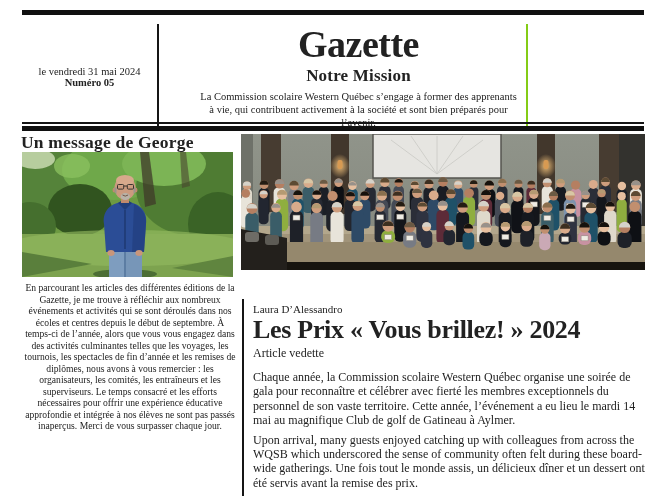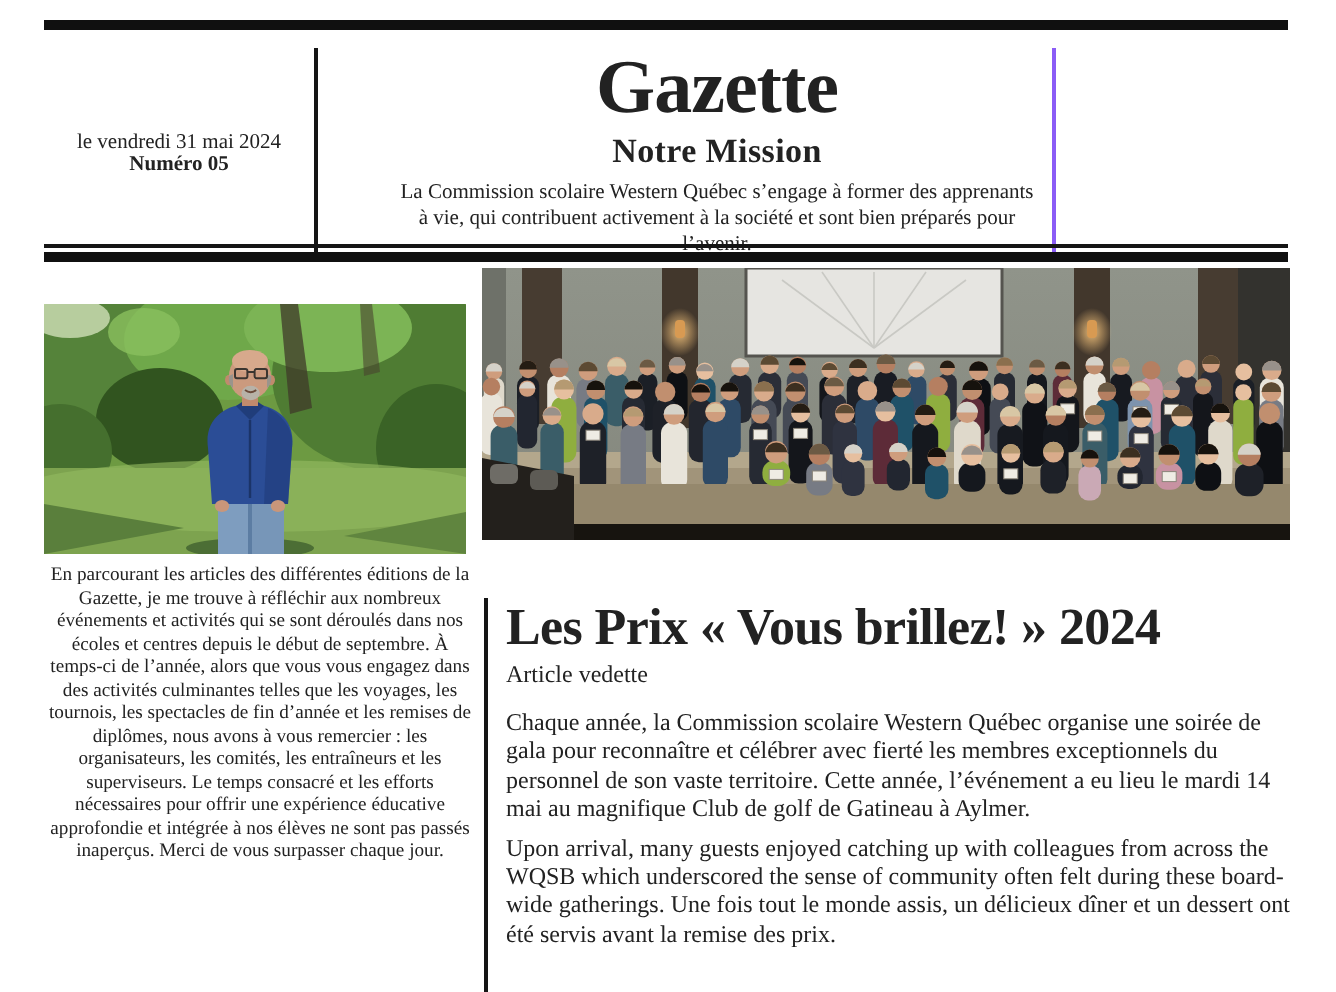--- a/index.html
+++ b/index.html
@@ -6,21 +6,21 @@
   .page{position:relative;width:668px;height:496px;background:#ffffff;overflow:hidden;
         font-family:"Liberation Serif", serif;color:#222;}
   .abs{position:absolute;}
 
   
   .top-bar{left:22px;top:10px;width:622px;height:5px;background:#101010;}
   .masthead{left:22px;top:24px;width:622px;height:97px;display:grid;grid-template-columns:135px 371px 116px;}
   .mh-left{display:flex;flex-direction:column;align-items:center;justify-content:center;}
   .mh-date{font-size:10.5px;}
   .mh-issue{font-size:10.5px;font-weight:bold;}
-  .mh-center{border-left:2px solid #151515;border-right:2px solid #8b5cf6;text-align:center;padding-top:1px;padding-left:32px;}
+  .mh-center{border-left:2px solid #151515;border-right:2px solid #84cc16;text-align:center;padding-top:1px;padding-left:32px;}
   .gz-title{font-size:38px;font-weight:bold;line-height:38px;letter-spacing:-0.5px;}
   .mission-h{font-size:17px;font-weight:bold;margin-top:3px;letter-spacing:0.2px;}
   .mission-t{font-size:10.5px;line-height:13px;margin-top:4px;padding:0 8px;}
   .mh-right{display:flex;align-items:center;justify-content:center;}
   .rule-a{left:22px;top:122px;width:622px;height:2px;background:#151515;}
   .rule-b{left:22px;top:126px;width:622px;height:5px;background:#101010;}
 
   
   .col-heading{left:21px;top:132px;width:215px;font-size:17.5px;font-weight:bold;letter-spacing:0.2px;}
   .george-photo{left:22px;top:152px;width:211px;height:125px;display:block;}
@@ -52,20 +52,21 @@
     <div class="mh-center">
       <div class="gz-title">Gazette</div>
       <div class="mission-h">Notre Mission</div>
       <div class="mission-t">La Commission scolaire Western Québec s’engage à former des apprenants à vie, qui contribuent activement à la société et sont bien préparés pour l’avenir.</div>
     </div>
   </div>
 
   <div class="abs rule-a"></div>
   <div class="abs rule-b"></div>
 
+  <div class="abs col-heading">Un message de George</div>
 
   <svg class="abs george-photo" viewBox="0 0 211 125" preserveAspectRatio="none" aria-hidden="true">
     <rect width="211" height="125" fill="#6d9a42"></rect>
     <ellipse cx="30" cy="32" rx="48" ry="40" fill="#55833a"></ellipse>
     <ellipse cx="92" cy="18" rx="52" ry="30" fill="#6fa84a"></ellipse>
     <ellipse cx="172" cy="36" rx="58" ry="48" fill="#4f7c33"></ellipse>
     <ellipse cx="142" cy="12" rx="42" ry="22" fill="#7cb455"></ellipse>
     <ellipse cx="58" cy="58" rx="32" ry="26" fill="#31541f"></ellipse>
     <ellipse cx="196" cy="72" rx="30" ry="32" fill="#3a6326"></ellipse>
     <ellipse cx="8" cy="74" rx="26" ry="24" fill="#456f2e"></ellipse>
@@ -567,20 +568,21 @@
       </g>
     <rect y="128" width="404" height="8" fill="#17140f"></rect>
 
     <path d="M0,95 L46,104 L46,136 L0,136 Z" fill="#23201c"></path>
     <rect x="4" y="98" width="14" height="10" rx="3" fill="#6e6c66"></rect>
     <rect x="24" y="101" width="14" height="10" rx="3" fill="#5d5b55"></rect>
   </svg>
 
 
   <div class="abs article">
+    <div class="byline">Laura D’Alessandro</div>
     <div class="headline">Les Prix « Vous brillez! » 2024</div>
     <div class="kicker">Article vedette</div>
     <div class="article-body">
       <p>Chaque année, la Commission scolaire Western Québec organise une soirée de gala pour reconnaître et célébrer avec fierté les membres exceptionnels du personnel de son vaste territoire.  Cette année, l’événement a eu lieu le mardi 14 mai au magnifique Club de golf de Gatineau à Aylmer.</p>
       <p>Upon arrival, many guests enjoyed catching up with colleagues from across the WQSB which underscored the sense of community often felt during these board-wide gatherings.  Une fois tout le monde assis, un délicieux dîner et un dessert ont été servis avant la remise des prix.</p>
     </div>
   </div>
 
 </div>
 

